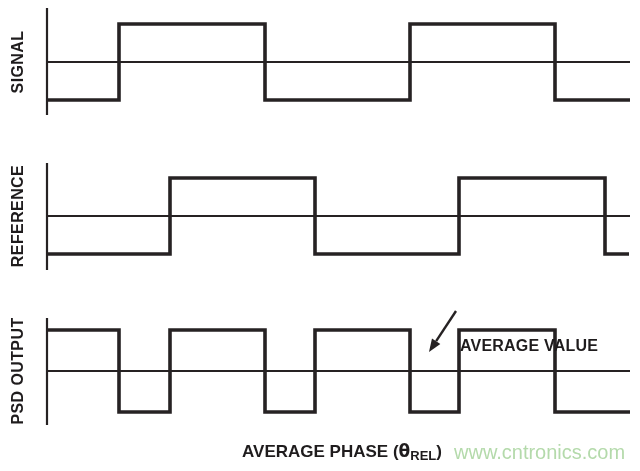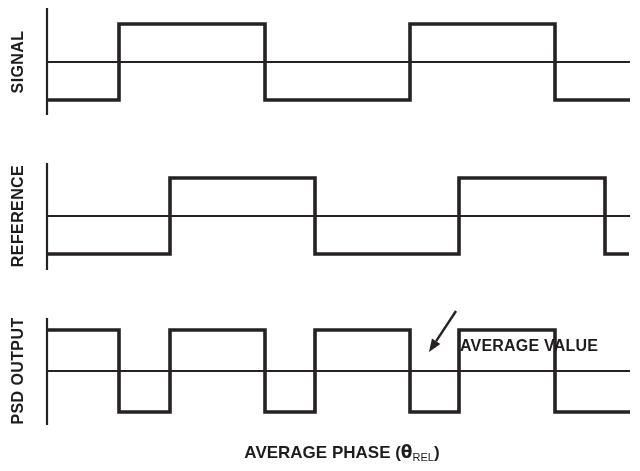--- a/index.html
+++ b/index.html
@@ -36,21 +36,21 @@
   .xlabel{
     position:absolute;
     left:342px;top:452px;
     transform:translate(-50%,-50%);
     font-weight:bold;
     font-size:17px;
     color:#1f1c1d;
     white-space:nowrap;
   }
   .xlabel .theta{font-family:"DejaVu Sans",sans-serif;}
-  .xlabel sub{font-size:11px;font-weight:normal;vertical-align:-3px;letter-spacing:0;}
+  .xlabel sub{font-size:13px;font-weight:bold;vertical-align:-3px;letter-spacing:0;}
   .watermark{
     position:absolute;
     left:454px;top:441px;
     font-size:20px;
     font-weight:normal;
     white-space:nowrap;
   }
 </style>
 </head>
 <body>
@@ -74,14 +74,15 @@
   <div class="ylabel ylabel-signal">SIGNAL</div>
 
   <div class="ylabel ylabel-reference">REFERENCE</div>
 
   <div class="ylabel ylabel-psd">PSD OUTPUT</div>
 
   <div class="annotation-label">AVERAGE VALUE</div>
 
   <div class="xlabel"><span>AVERAGE PHASE (</span><span class="theta">θ</span><sub>REL</sub><span>)</span></div>
 
+  <div class="watermark" style="color: rgb(180, 218, 171);">www.cntronics.com</div>
 
 </div>
 
 </body></html>

